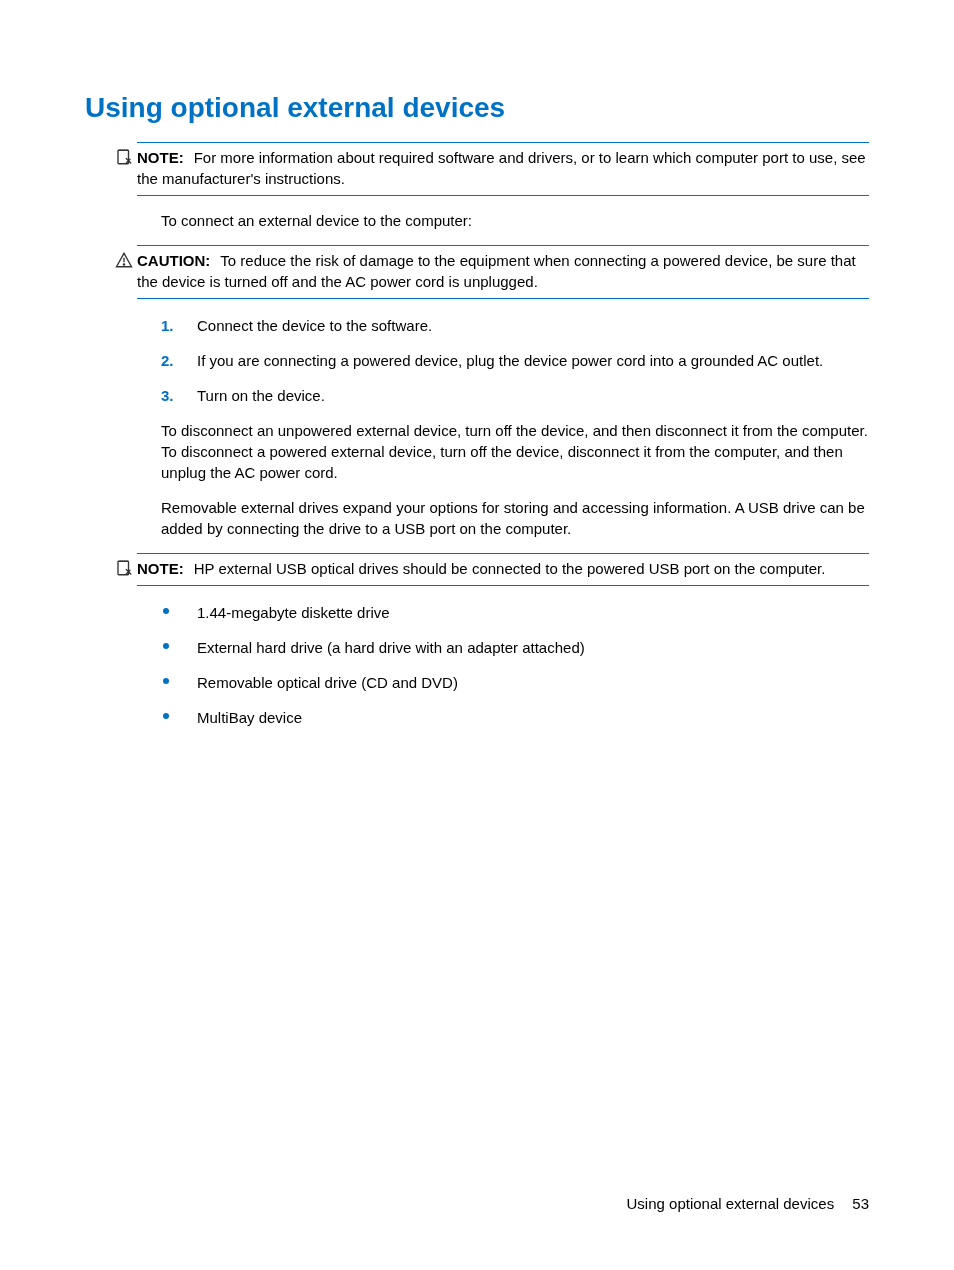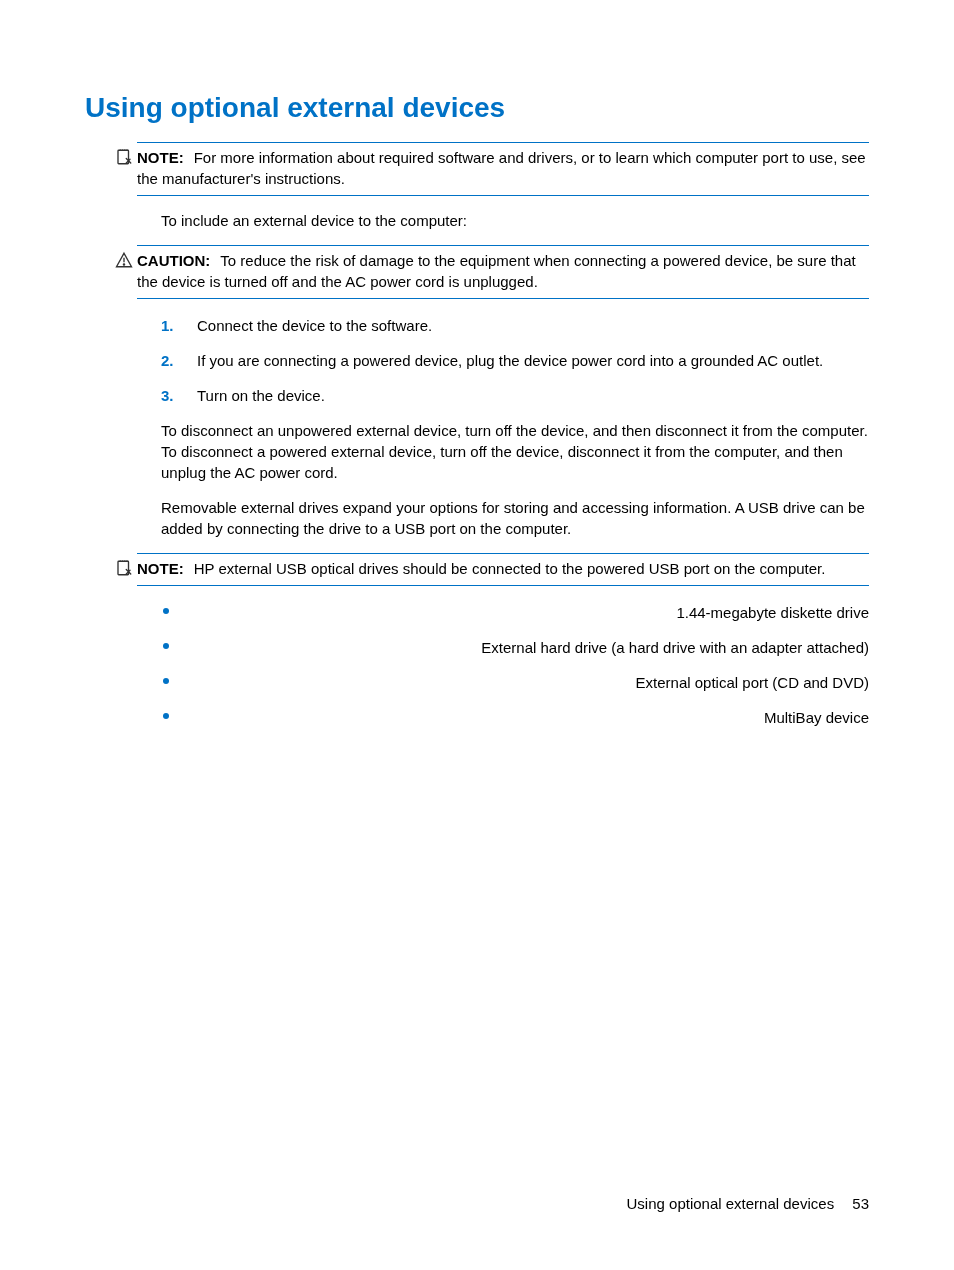--- a/index.html
+++ b/index.html
@@ -80,21 +80,20 @@
     margin-left: 76px;
     list-style: none;
     margin-top: 16px;
   }
   ul.bullets li {
     position: relative;
     padding-left: 36px;
     font-size: 15px;
     line-height: 1.4;
     margin-bottom: 14px;
-    text-align: right;
   }
   ul.bullets li::before {
     content: "";
     position: absolute;
     left: 2px;
     top: 6px;
     width: 6px;
     height: 6px;
     background: #0072c6;
     border-radius: 50%;
@@ -117,21 +116,21 @@
     <span class="icon">
       <svg viewBox="0 0 24 24" width="18" height="18" fill="none" stroke="#333" stroke-width="1.8">
         <rect x="4" y="3" width="14" height="18" rx="1"></rect>
         <path d="M7 2v2M10 2v2M13 2v2M16 2v2"></path>
         <path d="M15 14l6 6M20 15l-5 5" stroke-linecap="round"></path>
       </svg>
     </span>
     <span class="label">NOTE:</span><span>For more information about required software and drivers, or to learn which computer port to use, see the manufacturer's instructions.</span>
   </div>
 
-  <p class="body-text">To include an external device to the computer:</p>
+  <p class="body-text">To connect an external device to the computer:</p>
 
   <div class="admonition">
     <span class="icon">
       <svg viewBox="0 0 24 24" width="18" height="18" fill="none" stroke="#333" stroke-width="1.8">
         <path d="M12 3 L22 21 L2 21 Z"></path>
         <line x1="12" y1="9" x2="12" y2="15"></line>
         <circle cx="12" cy="18" r="0.8" fill="#333"></circle>
       </svg>
     </span>
     <span class="label">CAUTION:</span><span>To reduce the risk of damage to the equipment when connecting a powered device, be sure that the device is turned off and the AC power cord is unplugged.</span>
@@ -156,21 +155,21 @@
         <path d="M15 14l6 6M20 15l-5 5" stroke-linecap="round"></path>
       </svg>
     </span>
     <span class="label">NOTE:</span><span>HP external USB optical drives should be connected to the powered USB port on the computer.</span>
   </div>
 
 
   <ul class="bullets">
     <li>1.44-megabyte diskette drive</li>
     <li>External hard drive (a hard drive with an adapter attached)</li>
-    <li>External optical port (CD and DVD)</li>
+    <li>Removable optical drive (CD and DVD)</li>
     <li>MultiBay device</li>
   </ul>
 </div>
 
 <div class="footer">
   <span>Using optional external devices</span>
   <span class="pg">53</span>
 </div>
 
 </body></html>

